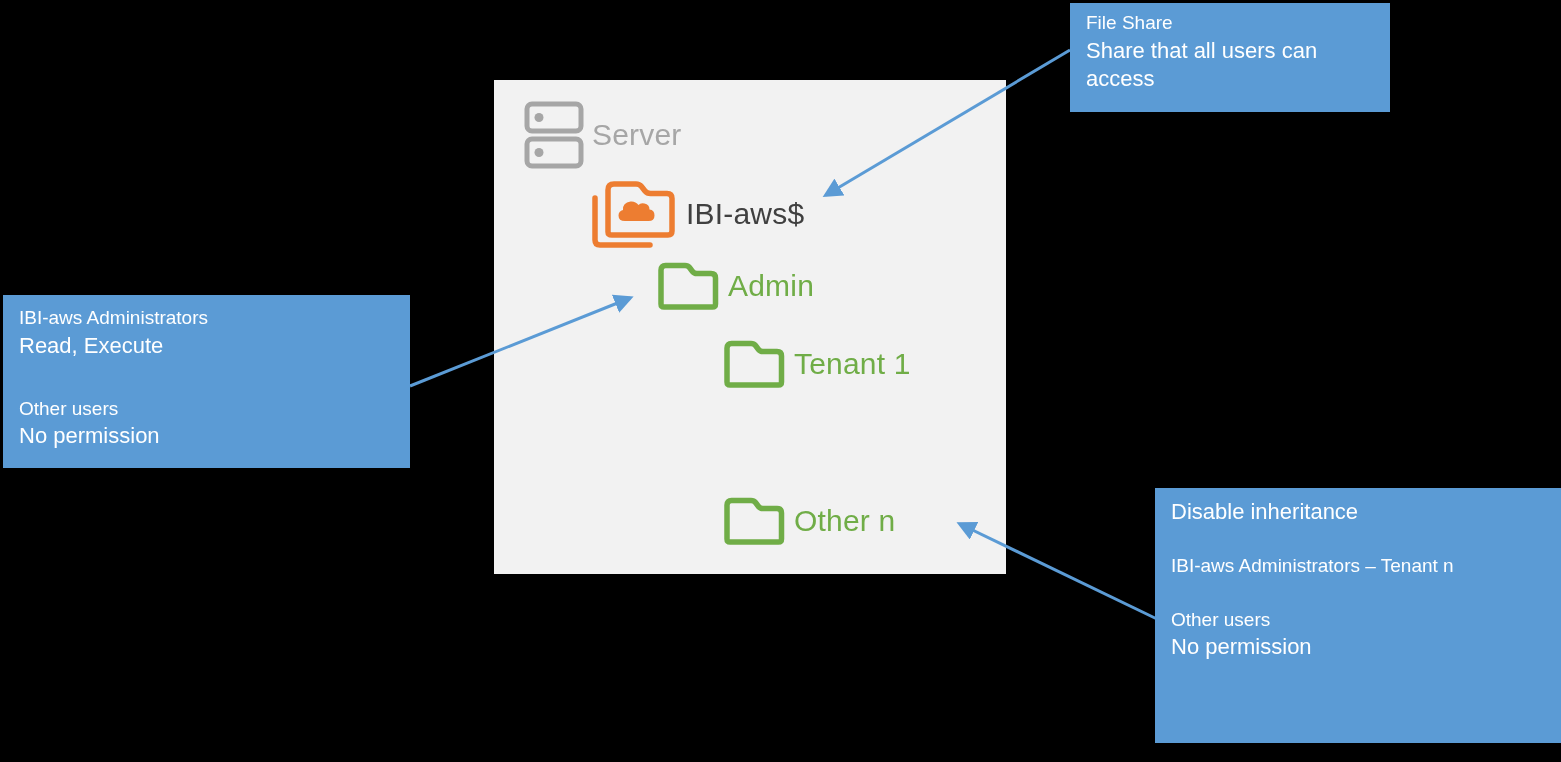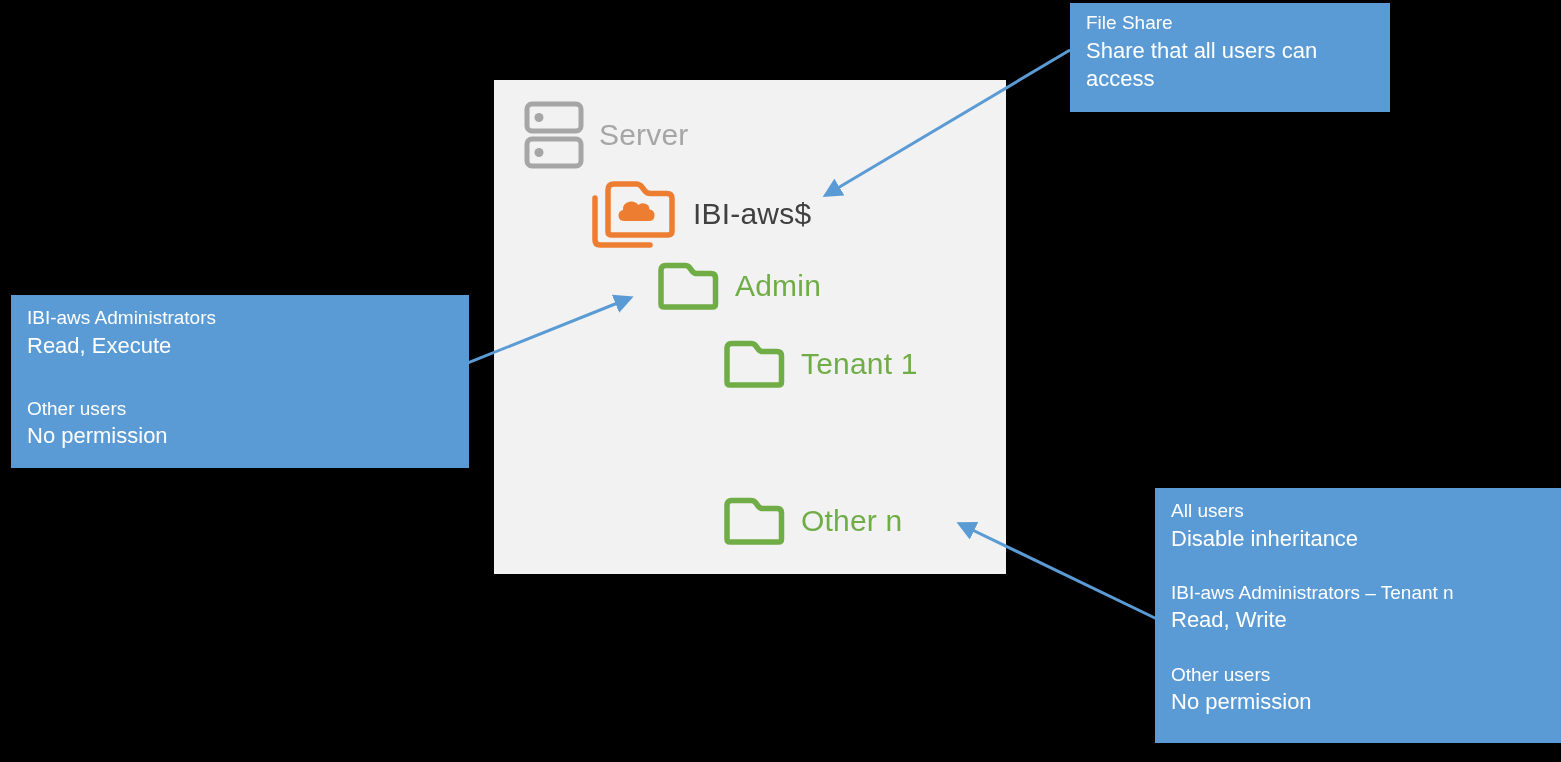--- a/index.html
+++ b/index.html
@@ -16,21 +16,21 @@
   .main-box {
     position: absolute;
     left: 494px; top: 80px;
     width: 512px; height: 494px;
     background: #F2F2F2;
   }
   .row {
     position: absolute;
     display: flex;
     align-items: center;
-    gap: 15px;
+    gap: 8px;
     white-space: nowrap;
   }
   .row .label { font-size: 30px; letter-spacing: 0.2px; }
   .lbl-gray   { color: #A6A6A6; }
   .lbl-orange { color: #404040; }
   .lbl-green  { color: #70AD47; }
 
   #row-server { left: 30px;  top: 21px;  }
   #row-ibi    { left: 94px;  top: 96px;  }
   #row-admin  { left: 162px; top: 180px; }
@@ -48,22 +48,22 @@
   .c-small { font-size: 19px; line-height: 1.4; }
   .c-large { font-size: 22px; line-height: 1.28; }
   .group + .group { margin-top: 27px; }
 
   #callout-fileshare {
     left: 1070px; top: 3px;
     width: 320px; height: 109px;
     padding: 7px 10px 0 16px;
   }
   #callout-admin {
-    left: 11px; top: 295px;
-    width: 458px; height: 173px;
+    left: 3px; top: 295px;
+    width: 407px; height: 173px;
     padding: 10px 20px 0 16px;
   }
   #callout-admin .group + .group { margin-top: 36px; }
   #callout-tenant {
     left: 1155px; top: 488px;
     width: 406px; height: 255px;
     padding: 10px 10px 0 16px;
   }
 
   .arrows {
@@ -134,26 +134,24 @@
       <div class="c-large">Read, Execute</div>
     </div>
     <div class="group">
       <div class="c-small">Other users</div>
       <div class="c-large">No permission</div>
     </div>
   </div>
 
   <div class="callout" id="callout-tenant">
     <div class="group">
-      <div class="c-small">All users</div>
       <div class="c-large">Disable inheritance</div>
     </div>
     <div class="group">
       <div class="c-small">IBI-aws Administrators – Tenant n</div>
-      <div class="c-large">Read, Write</div>
     </div>
     <div class="group">
       <div class="c-small">Other users</div>
       <div class="c-large">No permission</div>
     </div>
   </div>
 
   <svg class="arrows" width="1561" height="762" viewBox="0 0 1561 762">
     <defs>
       <marker id="arrowhead" viewBox="0 0 10 10" refX="8" refY="5" markerWidth="6.5" markerHeight="6.5" orient="auto-start-reverse">

